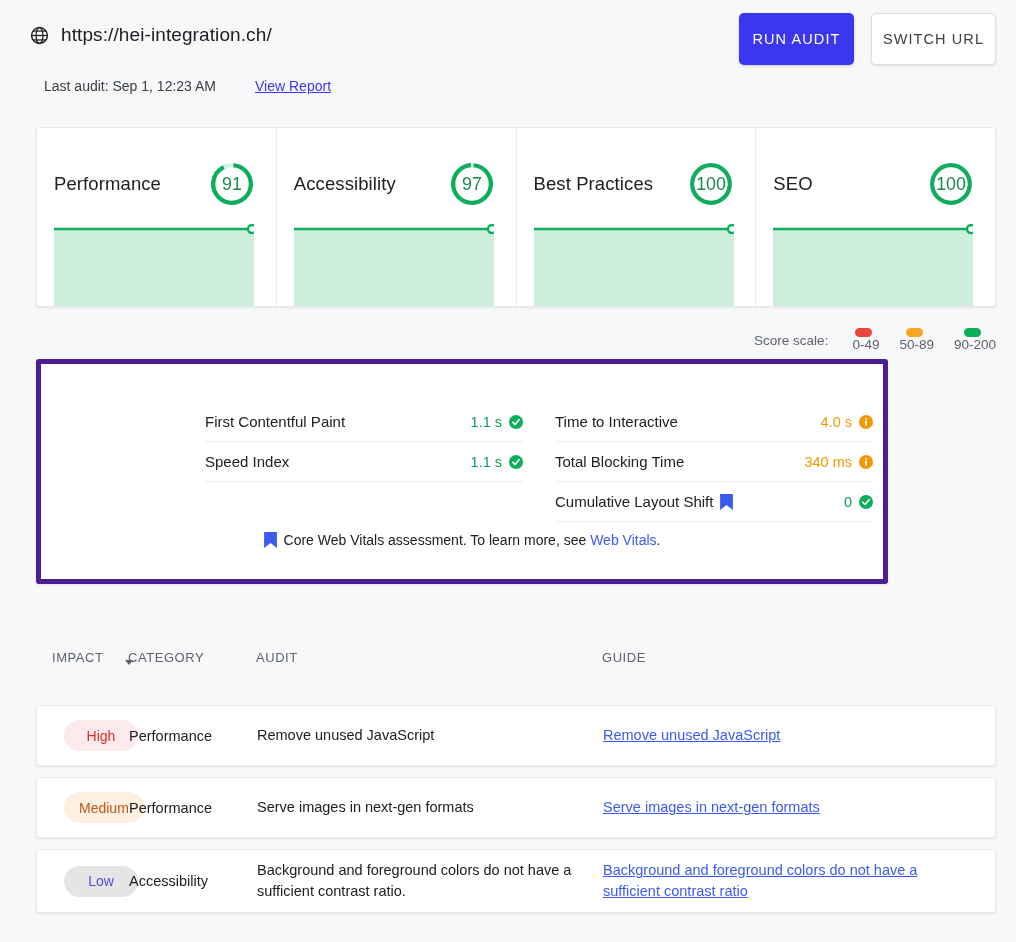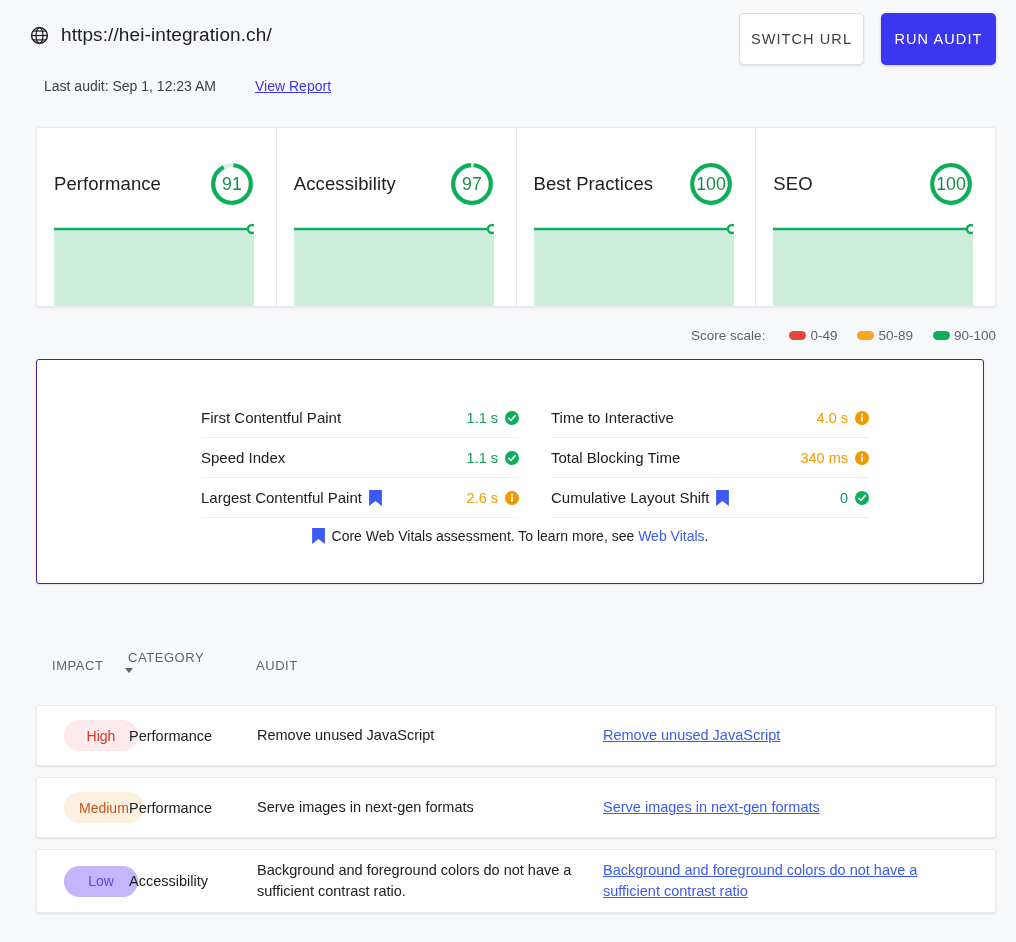--- a/index.html
+++ b/index.html
@@ -113,30 +113,30 @@
     color: #5f6368;
   }
   .scale-label { margin-right: 17px; }
   .pill {
     display: inline-block;
     width: 17px; height: 9px;
     border-radius: 5px;
     margin-right: 4px;
     vertical-align: 0px;
   }
-  .scale-item { display: flex; align-items: center; }
+  .scale-item { display: flex; align-items: center; flex-direction: column; }
   .scale-item + .scale-item { margin-left: 13px; }
 
   
   .metrics-card {
     position: absolute;
     left: 36px; top: 359px;
-    width: 948px; height: 225px;
+    width: 852px; height: 225px;
     background: #fff;
-    border: 1px solid #4c1d95;
+    border: 5px solid #4c1d95;
     border-radius: 3px;
     box-shadow: 0 1px 2px rgba(60,64,67,.10);
   }
   .metrics-grid {
     position: absolute;
     left: 164px; top: 38px;
     width: 668px;
     display: flex;
     gap: 32px;
   }
@@ -173,21 +173,21 @@
     position: absolute;
     left: 36px; top: 650px;
     width: 960px;
     display: flex;
     font-size: 13px;
     letter-spacing: .55px;
     color: #5f6368;
   }
   .th-impact   { width: 92px; display: flex; align-items: flex-end; gap: 22px; padding-left: 16px; cursor: pointer; }
   .th-category { width: 128px; }
-  .th-audit    { width: 346px; margin-top: 8px; }
+  .th-audit    { width: 346px; }
   .th-guide    { flex: 1; }
   .caret {
     width: 0; height: 0;
     border-left: 4.5px solid transparent;
     border-right: 4.5px solid transparent;
     border-top: 5px solid #5f6368;
     display: block;
   }
 
   .audit-rows {
@@ -218,41 +218,41 @@
   .badge {
     display: inline-flex; align-items: center; justify-content: center;
     height: 31px;
     min-width: 74px;
     padding: 0 15px;
     border-radius: 16px;
     font-size: 14px;
   }
   .badge-high   { background: #fdeaec; color: #d93025; }
   .badge-medium { background: #fdf0e0; color: #c5561a; }
-  .badge-low    { background: #c4b5fd; color: #5a4ae3; }
+  .badge-low    { background: #e5e5e5; color: #5a4ae3; }
 </style>
 </head>
 <body>
 
 <div class="header">
 
   <div class="url-row">
     <svg class="globe-icon" viewBox="0 0 24 24">
       <circle cx="12" cy="12" r="10" fill="none" stroke="#202124" stroke-width="1.8"></circle>
       <ellipse cx="12" cy="12" rx="4.4" ry="10" fill="none" stroke="#202124" stroke-width="1.6"></ellipse>
       <line x1="2" y1="12" x2="22" y2="12" stroke="#202124" stroke-width="1.6"></line>
       <line x1="3.7" y1="6.4" x2="20.3" y2="6.4" stroke="#202124" stroke-width="1.5"></line>
       <line x1="3.7" y1="17.6" x2="20.3" y2="17.6" stroke="#202124" stroke-width="1.5"></line>
     </svg>
     <span class="url-text">https://hei-integration.ch/</span>
   </div>
 
   <div class="btn-row">
+    <div class="btn btn-run">RUN AUDIT</div>
     <div class="btn btn-switch">SWITCH URL</div>
-    <div class="btn btn-run">RUN AUDIT</div>
   </div>
 
   <div class="audit-meta">
     <span>Last audit: Sep 1, 12:23 AM</span>
     <span class="view-report">View Report</span>
   </div>
 </div>
 
 <div class="scores-card">
 
@@ -324,21 +324,21 @@
   <span class="scale-item">
     <span class="pill" style="background:#e8453c"></span>
     <span>0-49</span>
   </span>
   <span class="scale-item">
     <span class="pill" style="background:#f5a623"></span>
     <span>50-89</span>
   </span>
   <span class="scale-item">
     <span class="pill" style="background:#0cad5b"></span>
-    <span>90-100</span>
+    <span>90-200</span>
   </span>
 </div>
 
 <div class="metrics-card">
   <div class="metrics-grid">
 
     <div class="metrics-col">
       <div class="metric-row">
         <span class="metric-name">First Contentful Paint</span>
         <span class="metric-val val-good">
@@ -349,36 +349,20 @@
           </svg>
         </span>
       </div>
       <div class="metric-row">
         <span class="metric-name">Speed Index</span>
         <span class="metric-val val-good">
           <span>1.1 s</span>
           <svg class="status-ico" viewBox="0 0 16 16">
             <circle cx="8" cy="8" r="8" fill="#0cad5b"></circle>
             <path d="M4.3 8.3 L6.8 10.8 L11.8 5.2" fill="none" stroke="#fff" stroke-width="1.9" stroke-linecap="round" stroke-linejoin="round"></path>
-          </svg>
-        </span>
-      </div>
-      <div class="metric-row">
-        <span class="metric-name">
-          <span>Largest Contentful Paint</span>
-          <svg class="bookmark" viewBox="0 0 12 15">
-            <path d="M0 0 H12 V15 L6 10.4 L0 15 Z" fill="#3b5bf0"></path>
-          </svg>
-        </span>
-        <span class="metric-val val-avg">
-          <span>2.6 s</span>
-          <svg class="status-ico" viewBox="0 0 16 16">
-            <circle cx="8" cy="8" r="8" fill="#f29900"></circle>
-            <circle cx="8" cy="4.3" r="1.15" fill="#fff"></circle>
-            <rect x="7" y="6.4" width="2" height="5.6" rx="1" fill="#fff"></rect>
           </svg>
         </span>
       </div>
     </div>
 
     <div class="metrics-col">
       <div class="metric-row">
         <span class="metric-name">Time to Interactive</span>
         <span class="metric-val val-avg">
           <span>4.0 s</span>
@@ -426,20 +410,21 @@
   </div>
 </div>
 
 <div class="table-head">
   <div class="th-impact">
     <span>IMPACT</span>
     <span class="caret"></span>
   </div>
   <div class="th-category">CATEGORY</div>
   <div class="th-audit">AUDIT</div>
+  <div class="th-guide">GUIDE</div>
 </div>
 
 <div class="audit-rows">
 
   <div class="audit-row">
     <div class="cell-impact">
       <span class="badge badge-high">High</span>
     </div>
     <div class="cell-category">Performance</div>
     <div class="cell-audit">Remove unused JavaScript</div>

